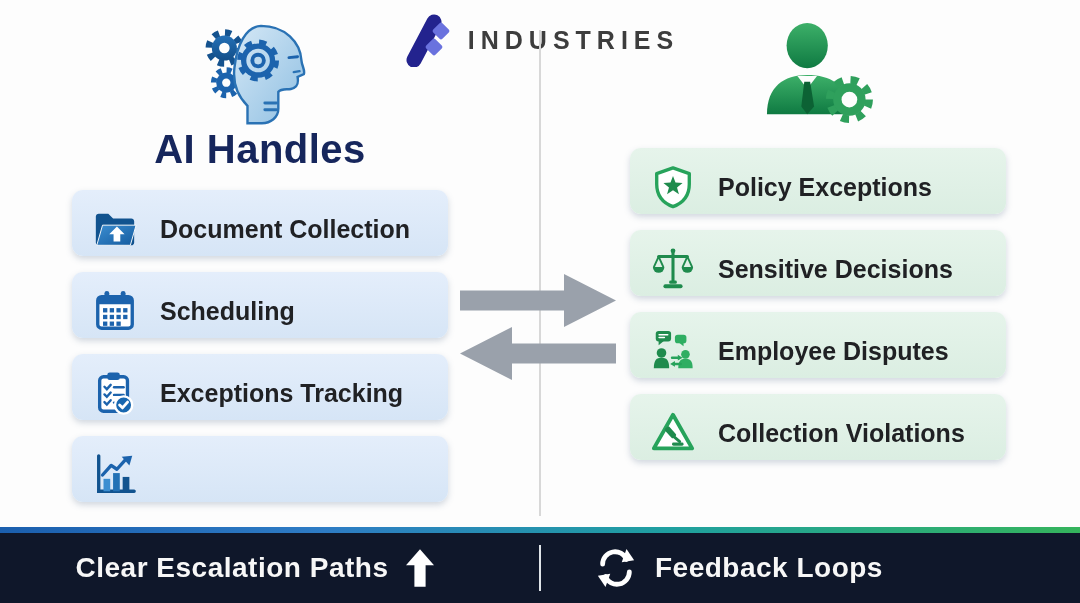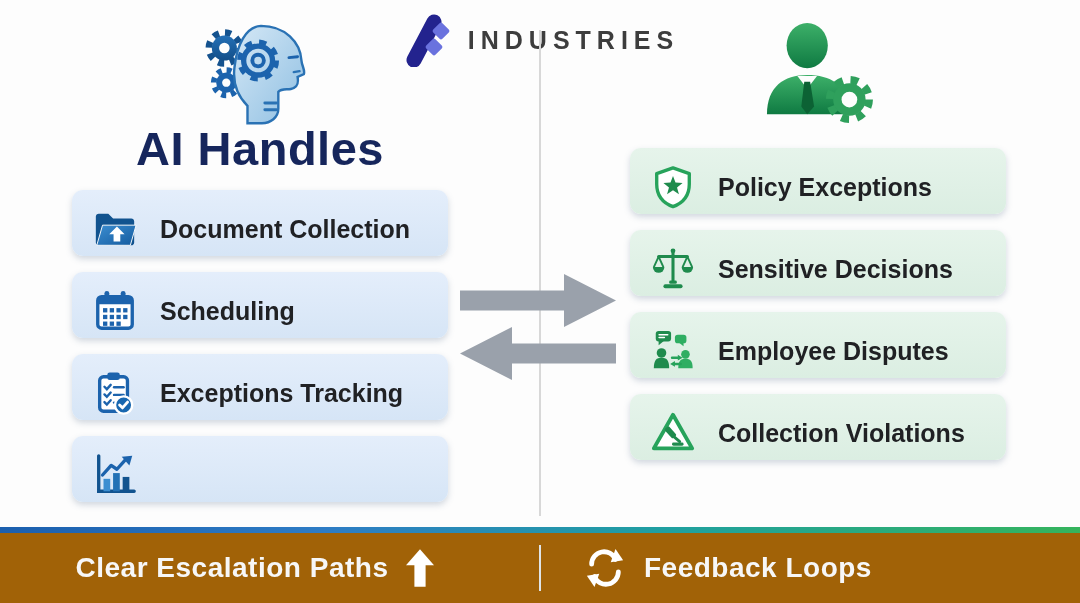--- a/index.html
+++ b/index.html
@@ -12,41 +12,41 @@
   .brand-text { font-size:25px; font-weight:700; letter-spacing:6px; color:#3d3d3d; }
 
   
   .v-divider { position:absolute; left:539px; top:30px; width:2px; height:486px; background:#d8d8d8; z-index:1; }
 
   
   .column { position:absolute; top:22px; width:376px; z-index:2; }
   .col-left { left:72px; }
   .col-right { left:630px; }
   .col-icon { height:106px; display:flex; justify-content:center; align-items:flex-start; }
-  .col-title { text-align:center; font-size:47px; font-weight:700; color:#16265c; letter-spacing:.5px; height:42px; line-height:42px; }
+  .col-title { text-align:center; font-size:40px; font-weight:700; color:#16265c; letter-spacing:.5px; height:42px; line-height:42px; }
   .cards { margin-top:20px; display:flex; flex-direction:column; gap:16px; }
   .card { height:66px; border-radius:11px; display:flex; align-items:center; padding:12px 14px 0 18px; gap:20px;
           box-shadow:0 3px 6px rgba(110,130,155,.30); }
   .card-blue  { background:linear-gradient(180deg,#e4eefb 0%,#d6e5f6 100%); }
   .card-green { background:linear-gradient(180deg,#e6f4eb 0%,#dbeee2 100%); }
   .card-label { font-size:25px; font-weight:700; color:#202124; white-space:nowrap; }
   .card-icon { flex:0 0 auto; display:flex; }
 
   
   .arrows { position:absolute; left:458px; top:274px; width:160px; height:106px; z-index:3; }
   .arrow-right { position:absolute; left:2px; top:0; }
   .arrow-left  { position:absolute; left:2px; top:53px; }
 
   
   .footer-strip { position:absolute; left:0; right:0; bottom:70px; height:6px; z-index:4;
     background:linear-gradient(90deg,#1b5fae 0%,#2e7cc5 30%,#1fa0a0 62%,#35b45c 100%); }
-  .footer { position:absolute; left:0; right:0; bottom:0; height:70px; background:#a16207; display:flex; z-index:4; color:#f7f7f7; }
+  .footer { position:absolute; left:0; right:0; bottom:0; height:70px; background:#0f172a; display:flex; z-index:4; color:#f7f7f7; }
   .footer-half { width:50%; display:flex; align-items:center; gap:18px; font-size:28px; font-weight:700; letter-spacing:.5px; }
   .footer-left { justify-content:center; padding-right:30px; }
-  .footer-right { justify-content:flex-start; padding-left:44px; }
+  .footer-right { justify-content:flex-start; padding-left:55px; }
   .footer-divider { position:absolute; left:539px; top:12px; bottom:12px; width:2px; background:#dfe4e8; }
 </style>
 </head>
 <body>
 
 <div class="stage">
 
   <div class="logo-row">
     <svg width="54" height="54" viewBox="0 0 54 54">
       <line x1="13" y1="47" x2="33" y2="9" stroke="#23238e" stroke-width="15" stroke-linecap="round"></line>

